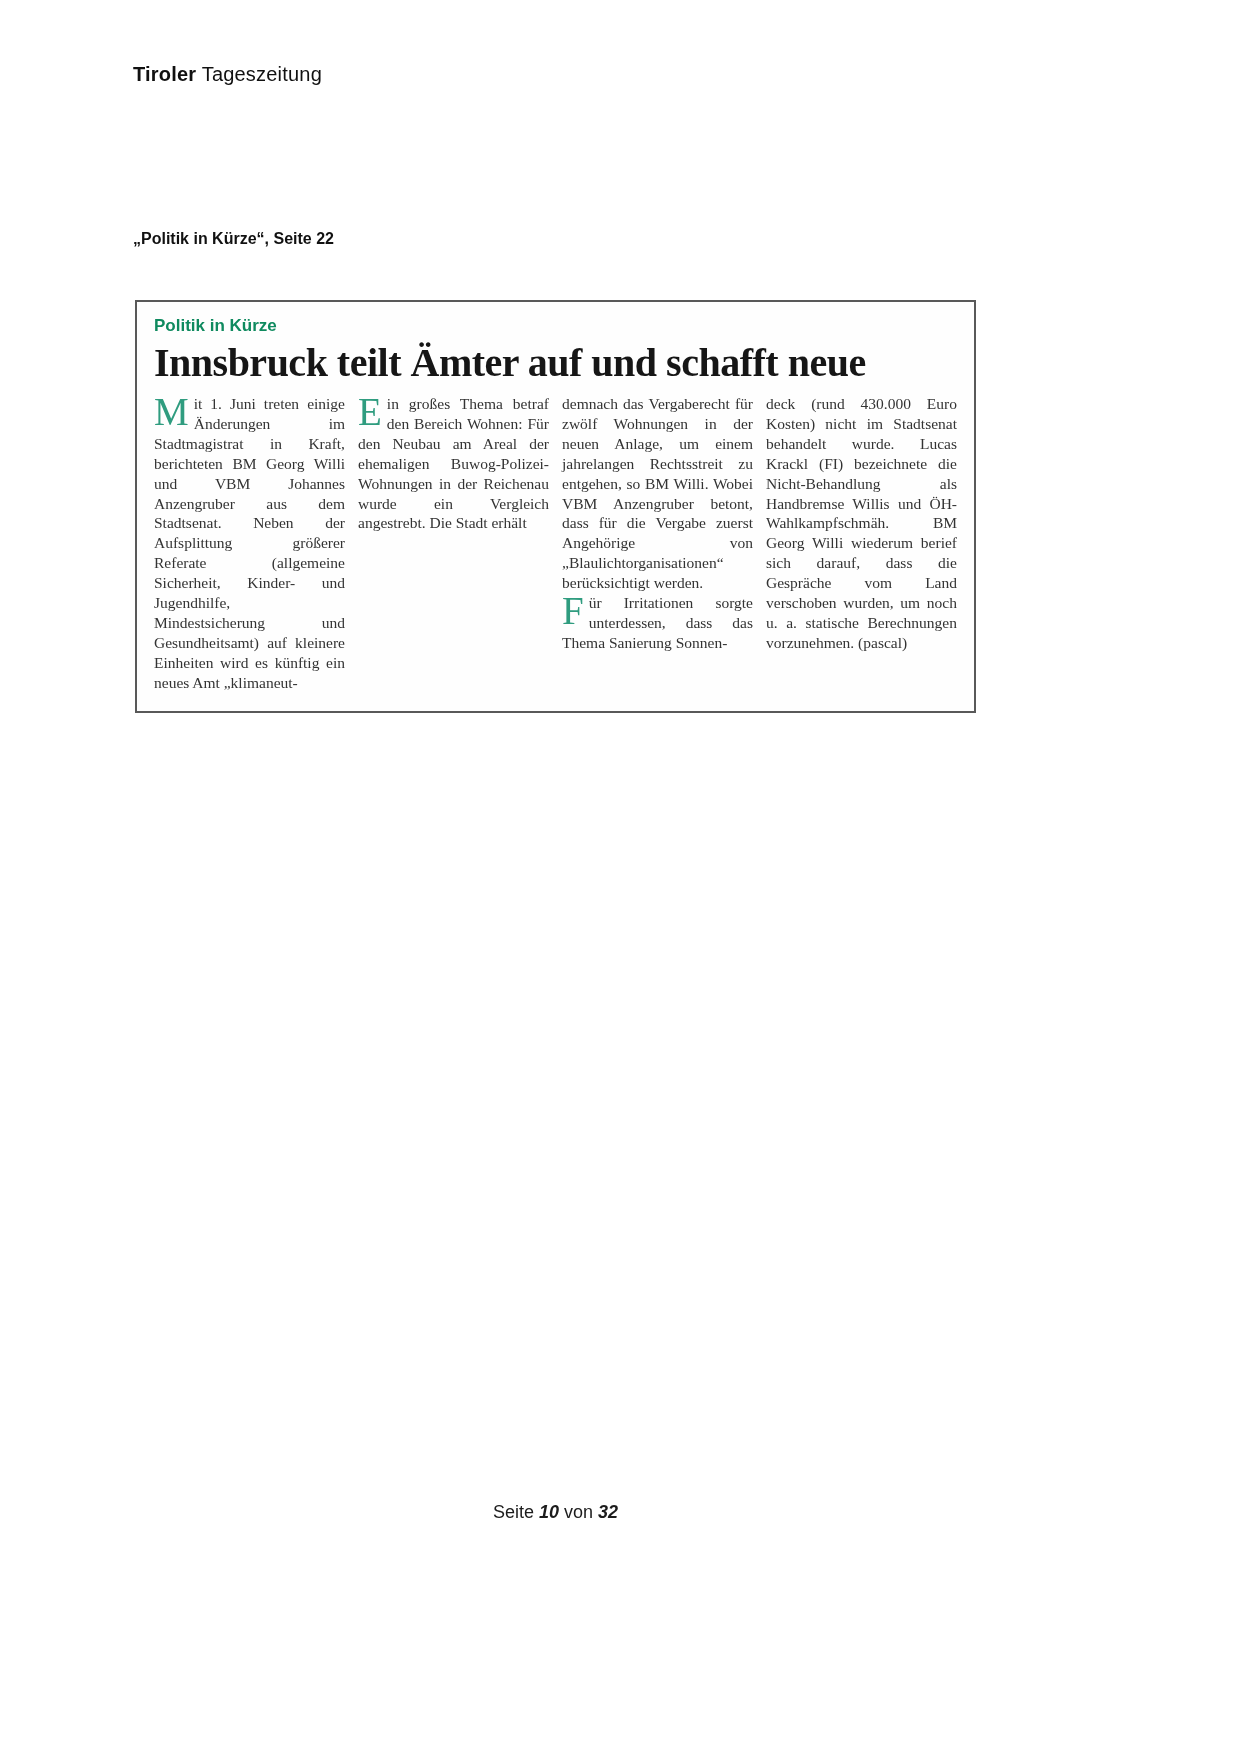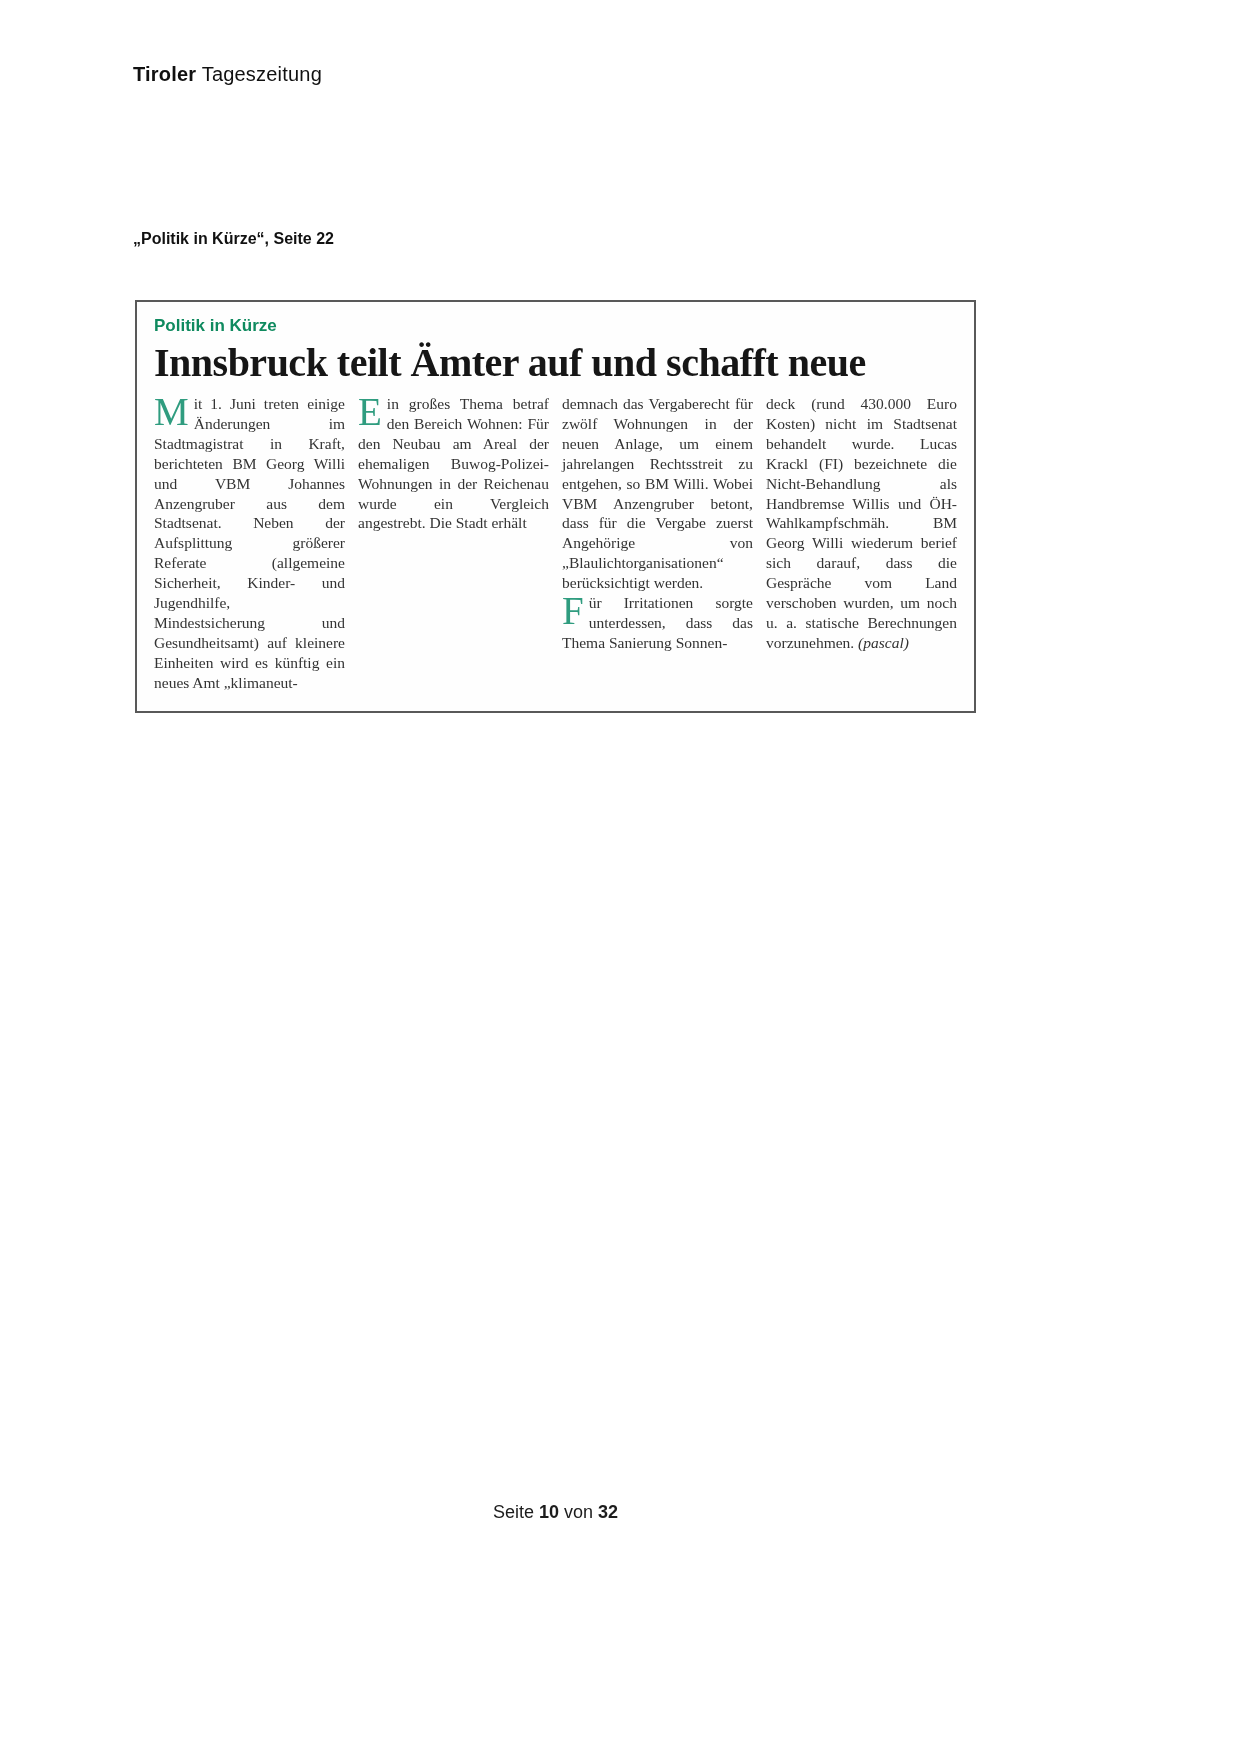--- a/index.html
+++ b/index.html
@@ -71,31 +71,31 @@
   .col p { margin: 0; }
   .dropcap {
     float: left;
     font-family: "Liberation Serif", "DejaVu Serif", serif;
     font-size: 39px;
     line-height: 33px;
     padding: 1px 5px 0 0;
     color: var(--drop-cap-green, #2f9c7f);
   }
   .seg-bold { font-weight: 400; }
-  .seg-italic { font-style: italic; }
+  .seg-italic { }
   .footer {
     position: absolute;
     left: 135px;
     top: 1502px;
     width: 841px;
     text-align: center;
     font-size: 18px;
     color: #1c1c1c;
   }
-  .footer .num { font-weight: 700; }
+  .footer .num { font-weight: 700; font-style: italic; }
 </style>
 </head>
 <body>
 
 <div class="page">
 
   <div class="masthead">
     <span class="brand-bold">Tiroler</span>
     <span class="brand-regular">Tageszeitung</span>
   </div>

